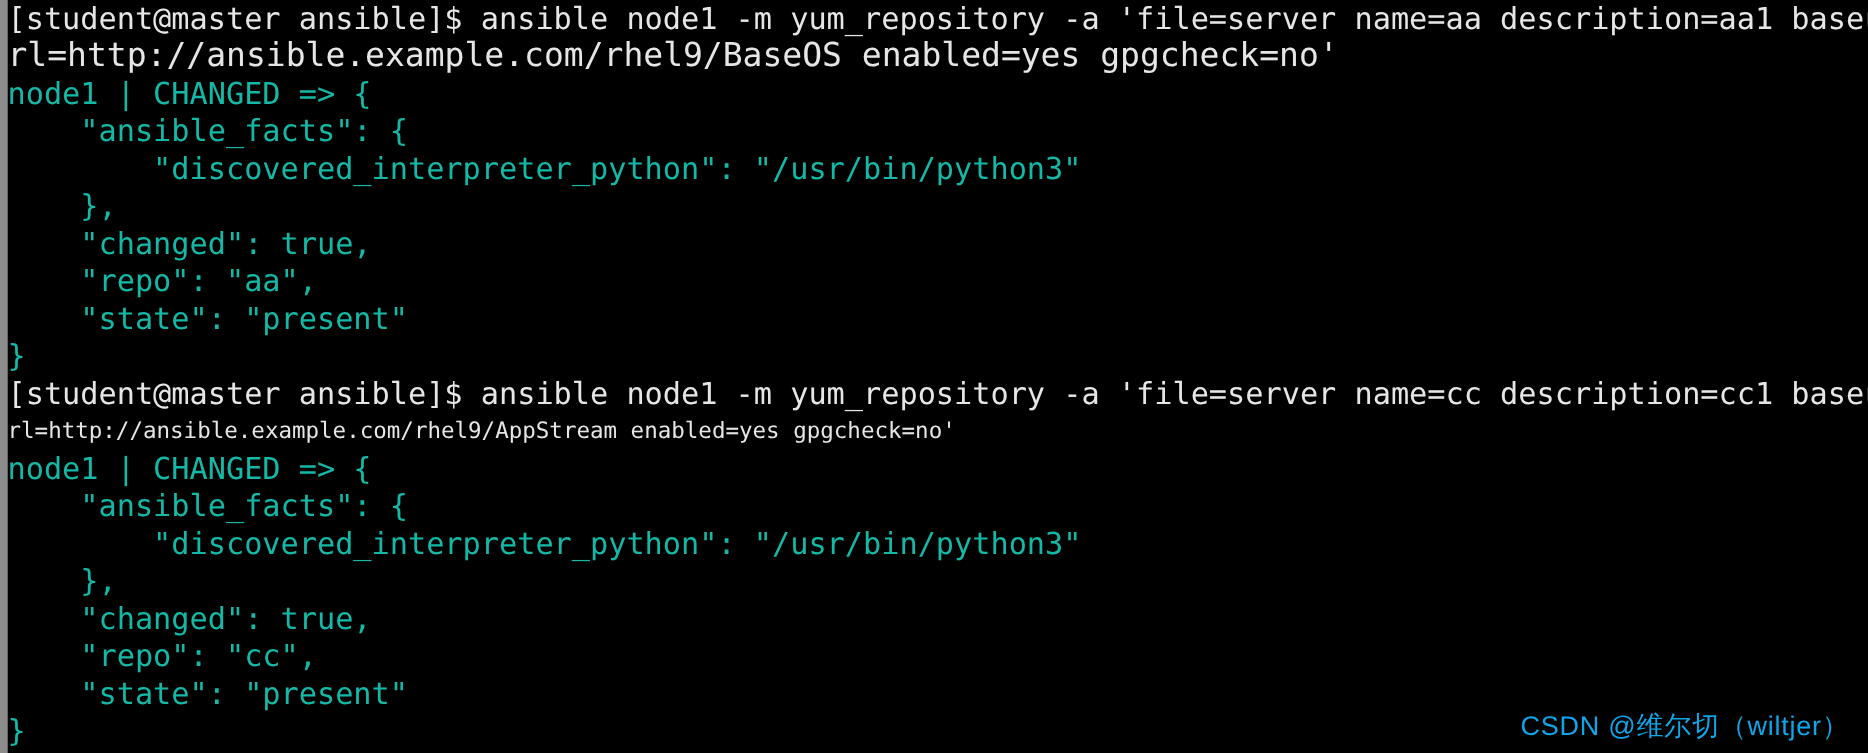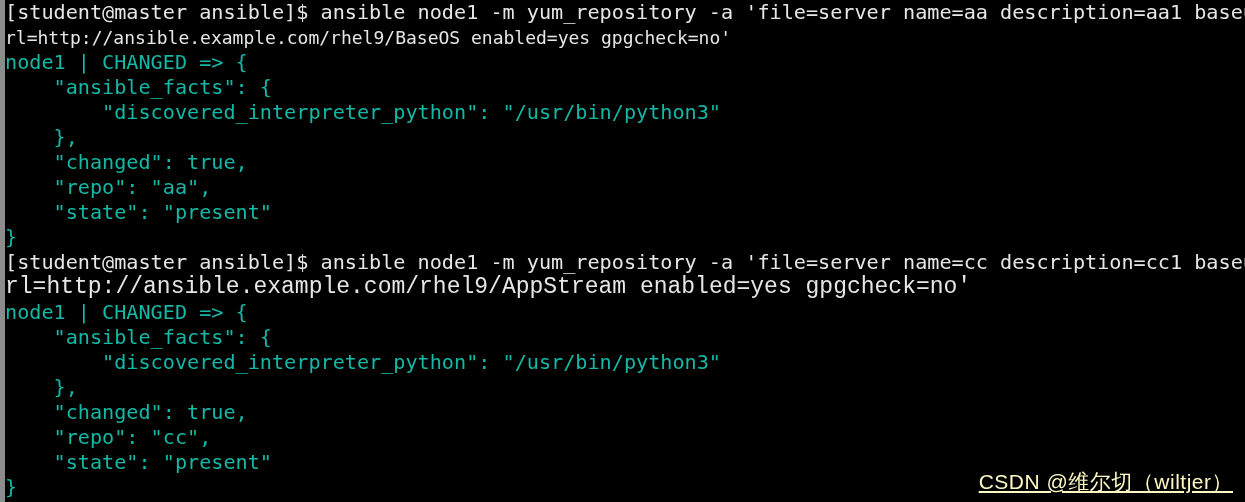--- a/index.html
+++ b/index.html
@@ -46,50 +46,49 @@
     letter-spacing: 0px;
     white-space: pre;
     font-family: "DejaVu Sans Mono", "Liberation Mono", monospace;
   }
   .c-prompt { color: #e6e6e6; }
   .c-out    { color: #14b8a6; }
   #watermark {
     position: absolute;
     right: 12px;
     bottom: 6px;
-    color: #fef9c3;
+    color: #0ea5e9;
     font-family: "Liberation Sans", "DejaVu Sans", sans-serif;
-    font-size: 21px;
+    font-size: 18px;
     letter-spacing: 0.5px;
     white-space: pre;
-    text-decoration: underline;
   }
 </style>
 </head>
 <body>
 
 <div id="terminal">
 
   <div id="scrollbar-track">
     <div id="scrollbar-thumb"></div>
   </div>
 
   <div id="screen">
       <div class="line c-prompt" style="font-size: 20.176px;">[student@master ansible]$ ansible node1 -m yum_repository -a 'file=server name=aa description=aa1 baseu</div>
-      <div class="line c-prompt" style="font-size: 18px;">rl=http://ansible.example.com/rhel9/BaseOS enabled=yes gpgcheck=no'</div>
+      <div class="line c-prompt" style="font-size: 22px;">rl=http://ansible.example.com/rhel9/BaseOS enabled=yes gpgcheck=no'</div>
       <div class="line c-out" style="font-size: 20.176px;">node1 | CHANGED =&gt; {</div>
       <div class="line c-out" style="font-size: 20.176px;">    "ansible_facts": {</div>
       <div class="line c-out" style="font-size: 20.176px;">        "discovered_interpreter_python": "/usr/bin/python3"</div>
       <div class="line c-out" style="font-size: 20.176px;">    },</div>
       <div class="line c-out" style="font-size: 20.176px;">    "changed": true,</div>
       <div class="line c-out" style="font-size: 20.176px;">    "repo": "aa",</div>
       <div class="line c-out" style="font-size: 20.176px;">    "state": "present"</div>
       <div class="line c-out" style="font-size: 20.176px;">}</div>
       <div class="line c-prompt" style="font-size: 20.176px;">[student@master ansible]$ ansible node1 -m yum_repository -a 'file=server name=cc description=cc1 baseu</div>
-      <div class="line c-prompt" style="font-size: 23px; font-family: Liberation Mono, monospace;">rl=http://ansible.example.com/rhel9/AppStream enabled=yes gpgcheck=no'</div>
+      <div class="line c-prompt" style="font-size: 15px;">rl=http://ansible.example.com/rhel9/AppStream enabled=yes gpgcheck=no'</div>
       <div class="line c-out" style="font-size: 20.176px;">node1 | CHANGED =&gt; {</div>
       <div class="line c-out" style="font-size: 20.176px;">    "ansible_facts": {</div>
       <div class="line c-out" style="font-size: 20.176px;">        "discovered_interpreter_python": "/usr/bin/python3"</div>
       <div class="line c-out" style="font-size: 20.176px;">    },</div>
       <div class="line c-out" style="font-size: 20.176px;">    "changed": true,</div>
       <div class="line c-out" style="font-size: 20.176px;">    "repo": "cc",</div>
       <div class="line c-out" style="font-size: 20.176px;">    "state": "present"</div>
       <div class="line c-out" style="font-size: 20.176px;">}</div>
     </div>
 

